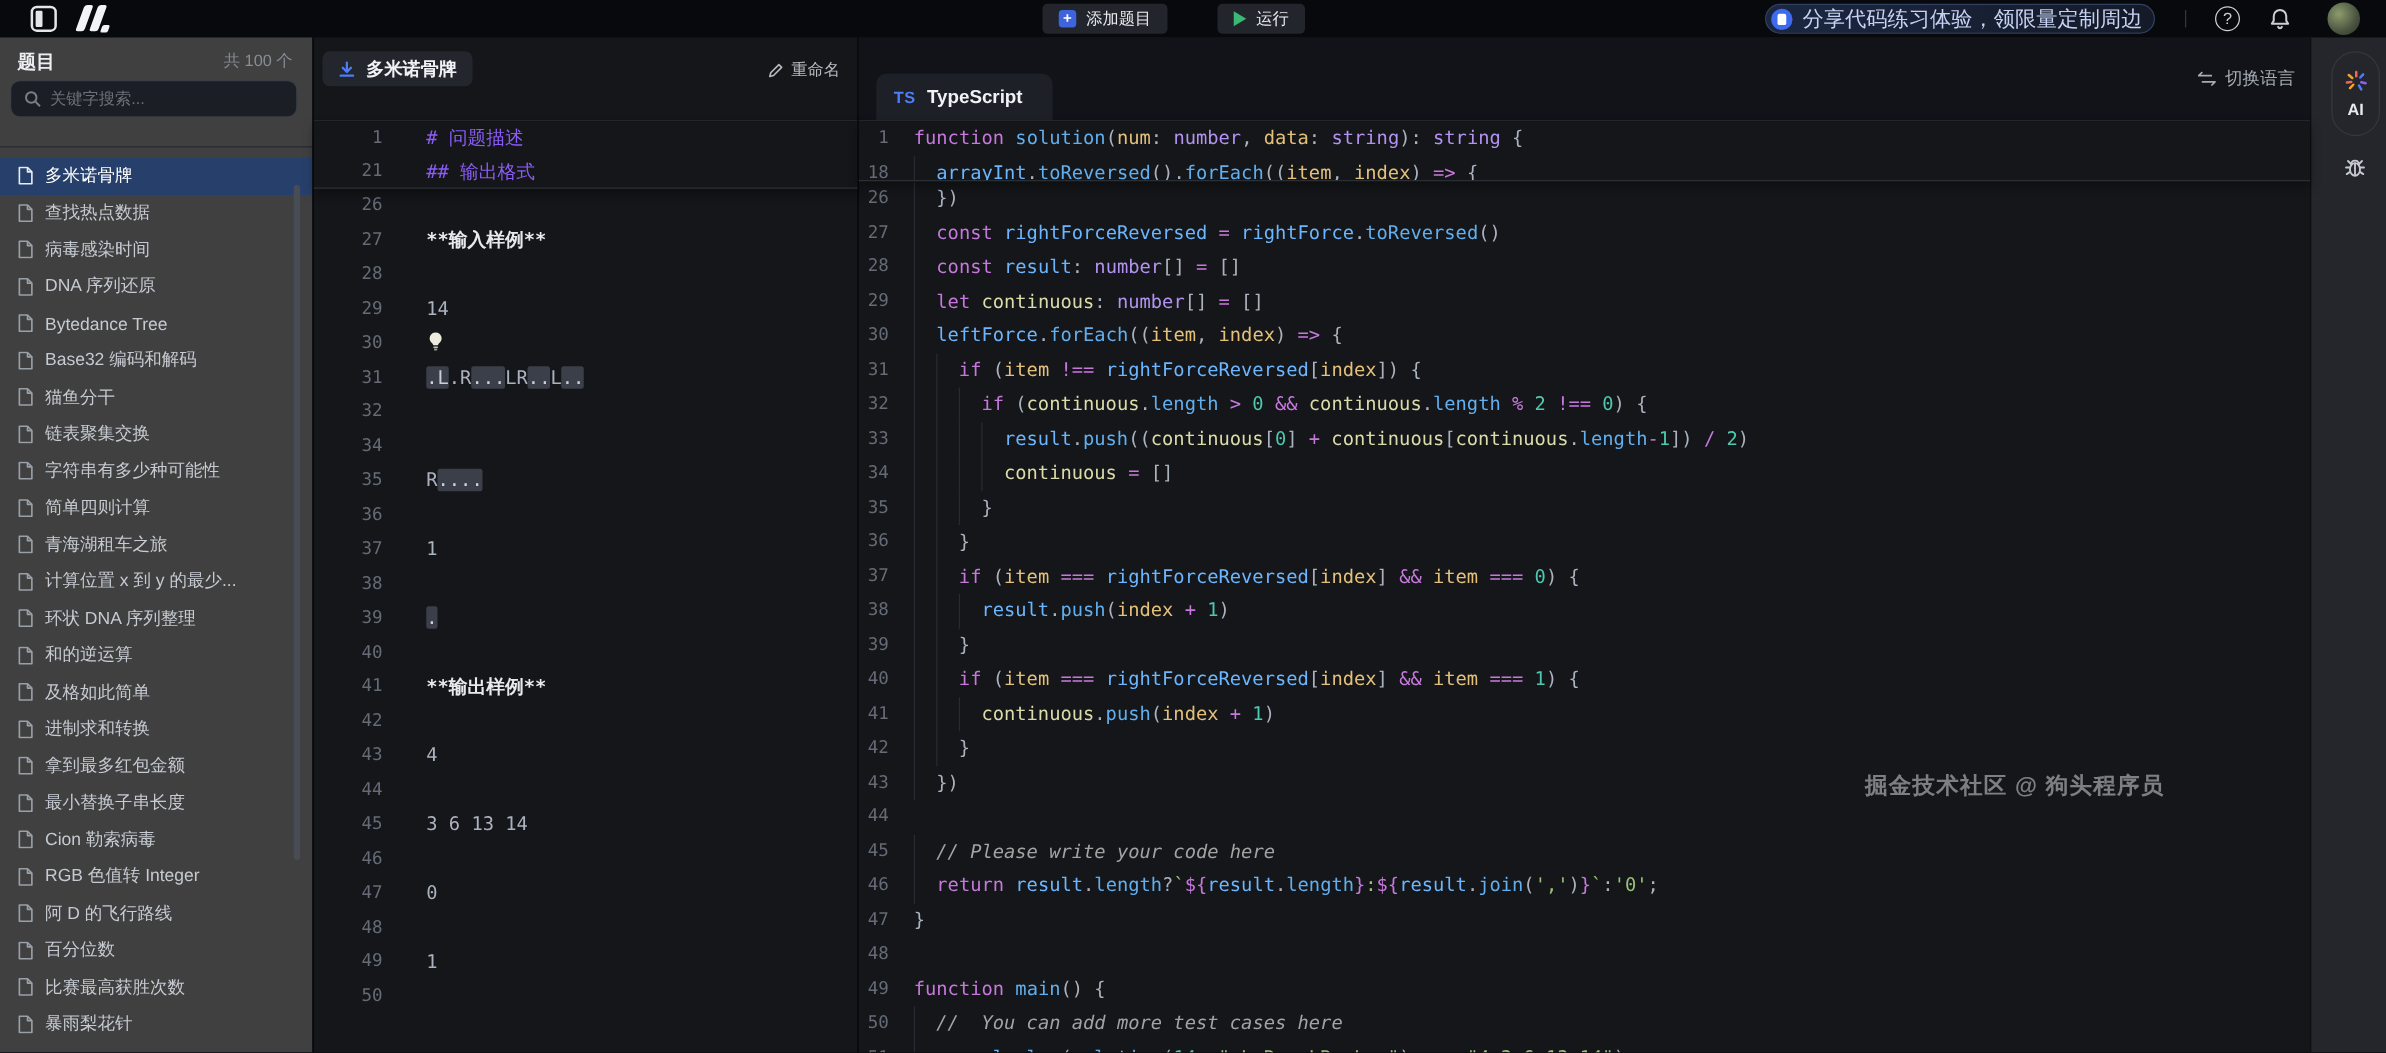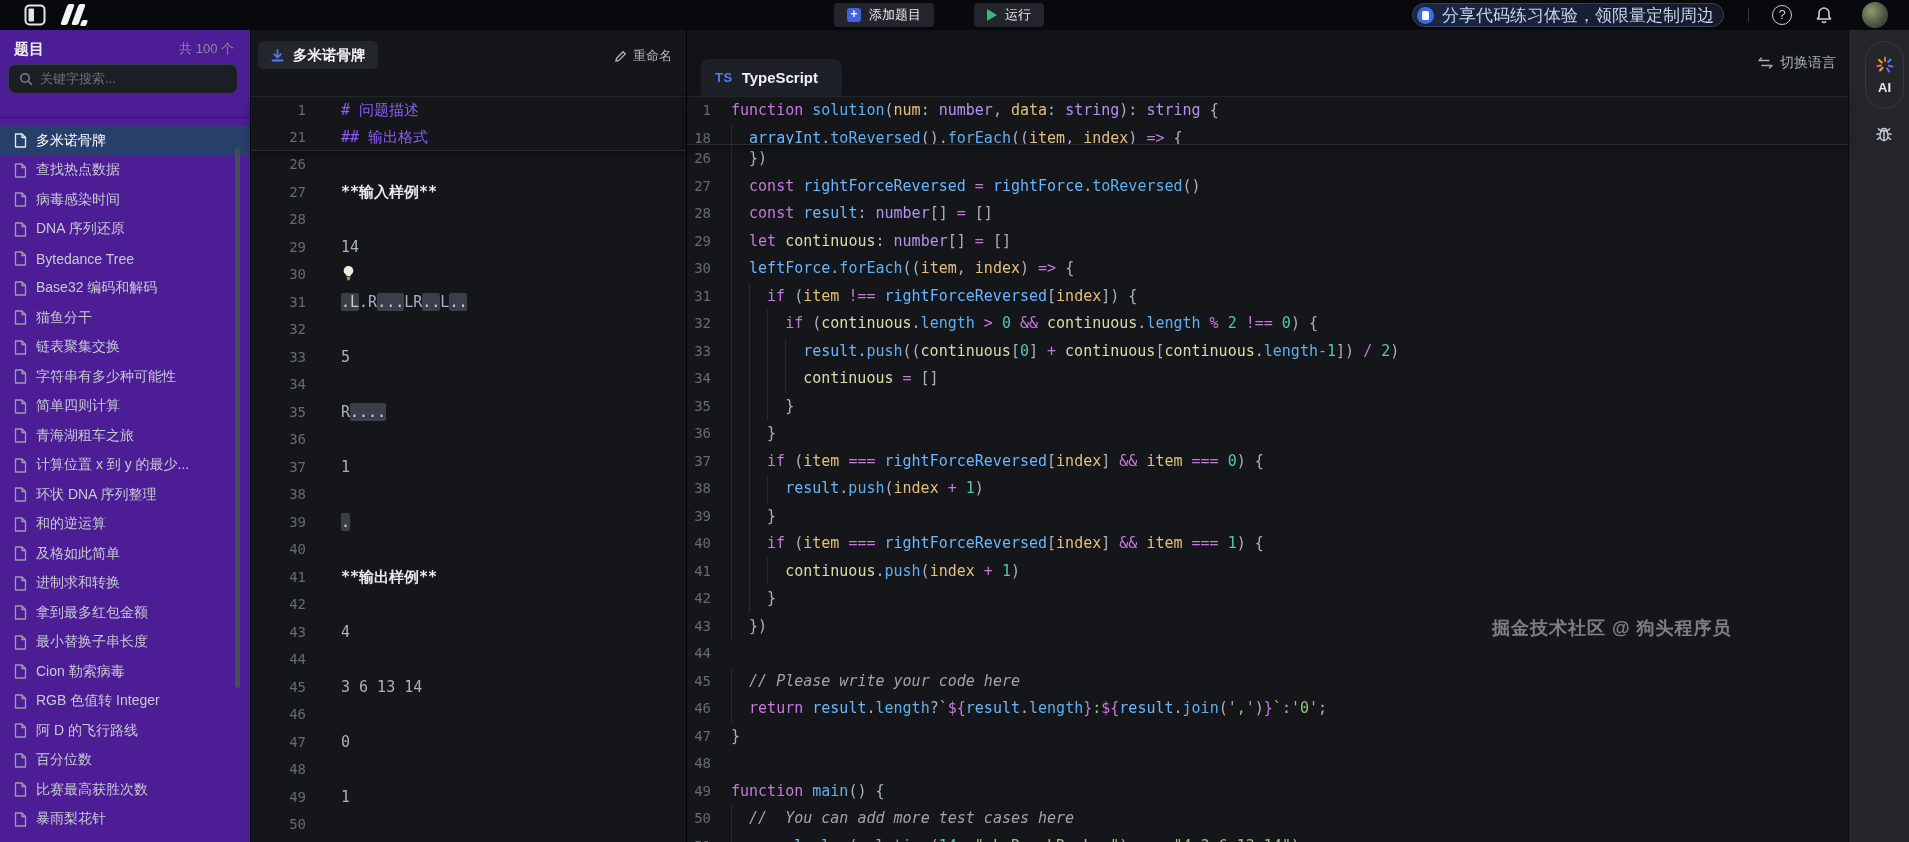--- a/index.html
+++ b/index.html
@@ -27,21 +27,21 @@
   .promo-ic::after { content:""; position:absolute; left:5px; top:4px; width:7px; height:9px; background:#fff; border-radius:1.5px; }
   .promo-txt { color:#C7D2F2; font-size:17px; white-space:nowrap; }
   .tb-sep { position:absolute; left:1748px; top:8px; width:1px; height:14px; background:#33363D; }
   .tb-ic { position:absolute; top:5px; width:20px; height:20px; color:#CBCED4; cursor:pointer; }
   .tb-help { left:1772px; border:1.5px solid #CBCED4; border-radius:50%; font-size:13px; line-height:17px; text-align:center; }
   .tb-bell { left:1814px; }
   .avatar { position:absolute; left:1862px; top:2px; width:26px; height:26px; border-radius:50%;
     background:radial-gradient(circle at 35% 35%, #8C9C6C, #4A5340 60%, #2C3328); cursor:pointer; }
 
   
-  .sidebar { position:absolute; top:30px; left:0; width:250px; bottom:0; background:#4c1d95; }
+  .sidebar { position:absolute; top:30px; left:0; width:250px; bottom:0; background:#404040; }
   .sb-head { position:absolute; top:8px; left:14px; right:16px; height:22px; display:flex; justify-content:space-between; align-items:center; }
   .sb-title { color:#ECEEF1; font-size:15px; font-weight:700; }
   .sb-count { color:#878C95; font-size:13px; }
   .sb-search { position:absolute; top:34px; left:8px; width:230px; height:30px; background:#1B1E24;
     border:1px solid #3A3E46; border-radius:8px; display:flex; align-items:center; gap:7px; padding:0 10px; cursor:text; }
   .sb-search svg { flex:0 0 auto; }
   .sb-ph { color:#6B7077; font-size:13px; }
   .sb-divider { position:absolute; top:87px; left:0; right:0; height:1px; background:#26292F; }
   .sb-list { position:absolute; top:96px; left:0; right:0; bottom:0; overflow:hidden; }
   .sb-item { height:29.5px; display:flex; align-items:center; gap:9px; padding:0 10px 0 14px;
@@ -411,21 +411,20 @@
           <div class="row"><span class="ln">27</span><span class="code"><span class="tk-b">**输入样例**</span></span></div>
           <div class="row"><span class="ln">28</span><span class="code"></span></div>
           <div class="row"><span class="ln">29</span><span class="code"><span class="tk-d">14</span></span></div>
           <div class="row"><span class="ln">30</span><span class="code"><span class="bulb"><svg width="15" height="16" viewBox="0 0 16 17">
                   <path d="M8 1a5 5 0 0 0-3.2 8.9c.7.6 1.2 1.3 1.2 2.1h4c0-.8.5-1.5 1.2-2.1A5 5 0 0 0 8 1z" fill="#EDEBDD"></path>
                   <rect x="6" y="13" width="4" height="1.5" rx=".7" fill="#BDBBB0"></rect>
                   <rect x="6.6" y="15" width="2.8" height="1.3" rx=".6" fill="#9B998F"></rect>
                 </svg></span></span></div>
           <div class="row"><span class="ln">31</span><span class="code"><span class="tk-x">.L</span><span class="tk-d">.R</span><span class="tk-x">...</span><span class="tk-d">LR</span><span class="tk-x">..</span><span class="tk-d">L</span><span class="tk-x">..</span></span></div>
           <div class="row"><span class="ln">32</span><span class="code"></span></div>
-          <div class="row"><span class="ln">33</span><span class="code"><span class="tk-d">5</span></span></div>
           <div class="row"><span class="ln">34</span><span class="code"></span></div>
           <div class="row"><span class="ln">35</span><span class="code"><span class="tk-d">R</span><span class="tk-x">....</span></span></div>
           <div class="row"><span class="ln">36</span><span class="code"></span></div>
           <div class="row"><span class="ln">37</span><span class="code"><span class="tk-d">1</span></span></div>
           <div class="row"><span class="ln">38</span><span class="code"></span></div>
           <div class="row"><span class="ln">39</span><span class="code"><span class="tk-x">.</span></span></div>
           <div class="row"><span class="ln">40</span><span class="code"></span></div>
           <div class="row"><span class="ln">41</span><span class="code"><span class="tk-b">**输出样例**</span></span></div>
           <div class="row"><span class="ln">42</span><span class="code"></span></div>
           <div class="row"><span class="ln">43</span><span class="code"><span class="tk-d">4</span></span></div>

